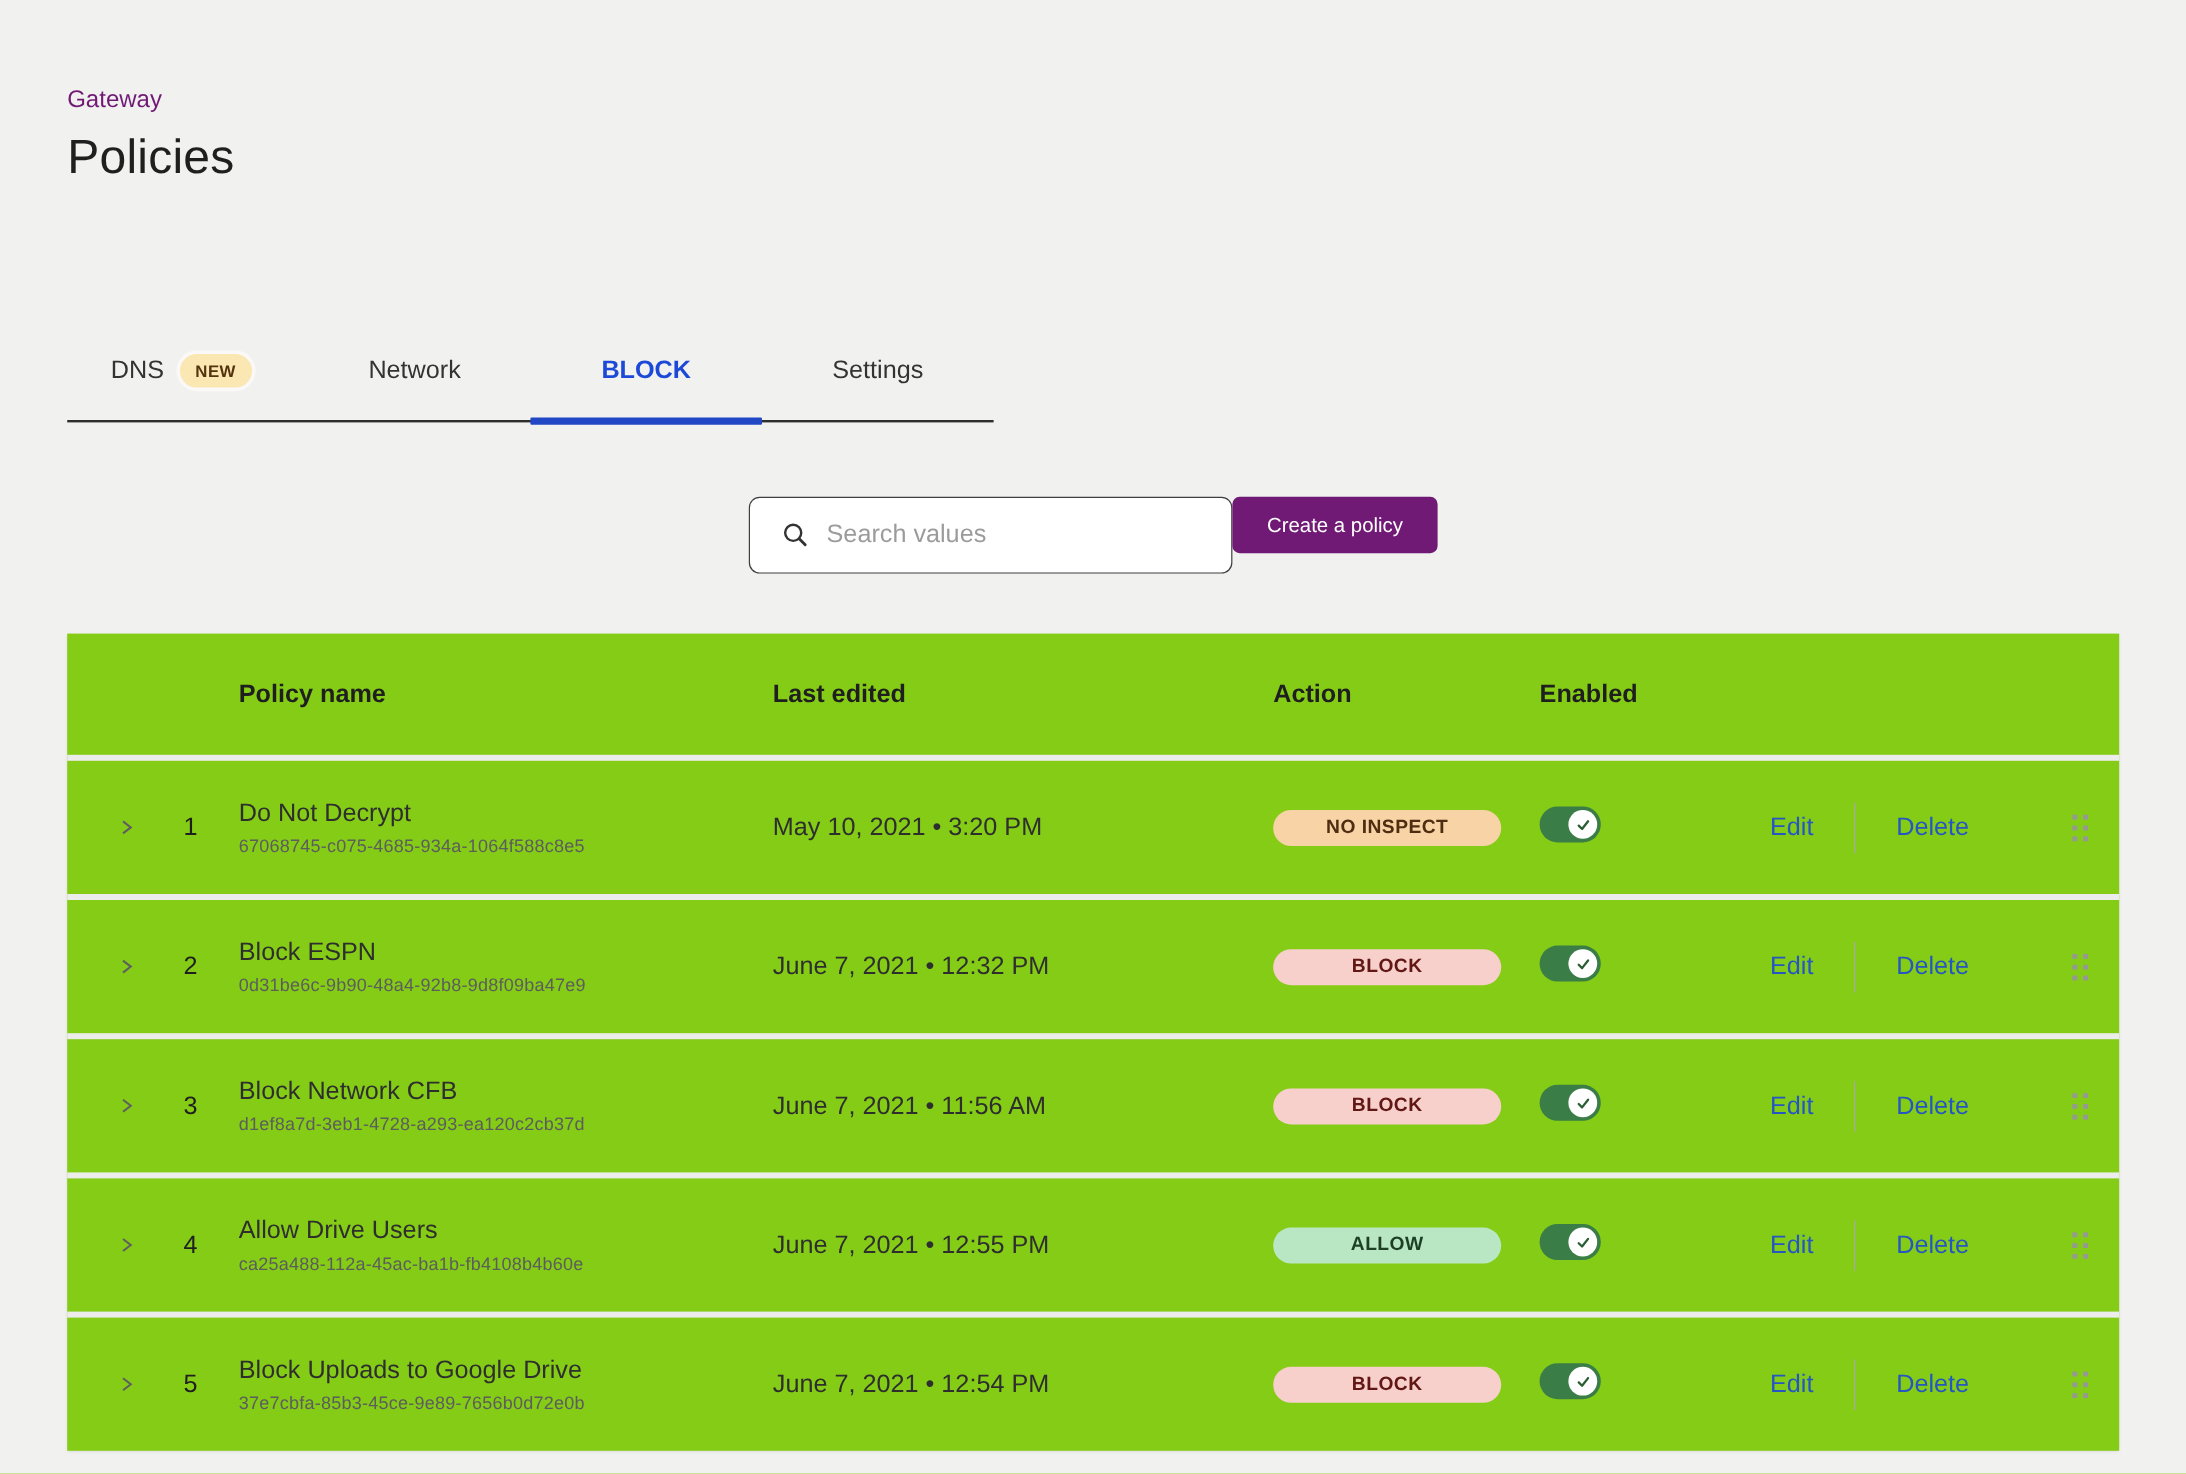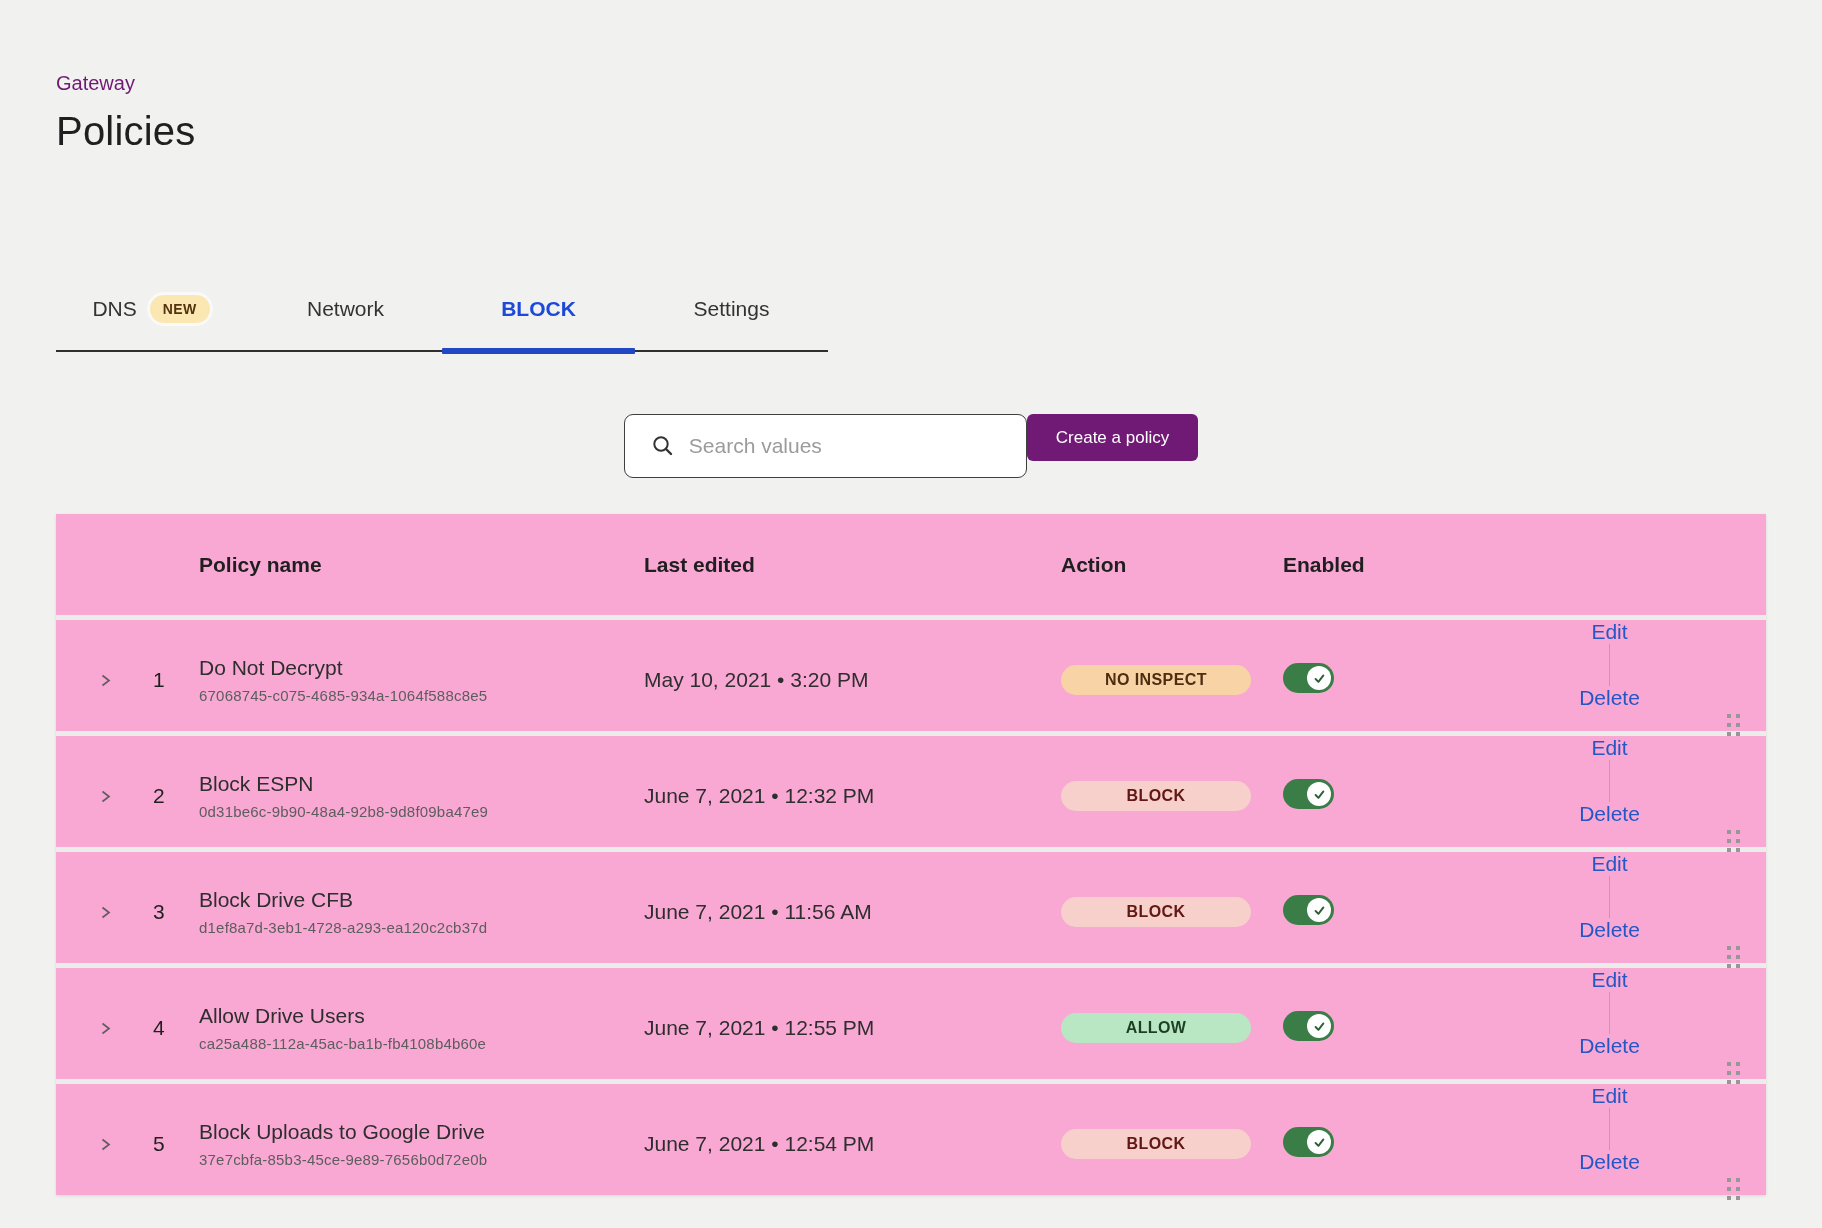--- a/index.html
+++ b/index.html
@@ -46,21 +46,21 @@
     font-family: "Liberation Sans", sans-serif; color: #333; background: transparent;
   }
   .search-box input::placeholder { color: #9b9b9b; }
   .create-btn {
     background: #701a75; color: #fff; border: none; border-radius: 6px;
     height: 47px; padding: 0 29px; font-size: 17px; font-weight: 500;
     font-family: "Liberation Sans", sans-serif; cursor: pointer;
   }
 
   
-  .table-card { margin-top: 36px; background: #f9a8d4; box-shadow: 0 1px 3px rgba(0,0,0,0.10); }
+  .table-card { margin-top: 50px; background: #84cc16; box-shadow: 0 1px 3px rgba(0,0,0,0.10); }
   .grid-row {
     display: grid;
     grid-template-columns: 75px 68px 445px 417px 222px 192px 1fr;
     align-items: center;
   }
   .thead { height: 101px; font-size: 21px; font-weight: bold; color: #1f1f1f; }
   .trow { height: 116px; border-top: 5px solid #ececeb; }
 
   .cell-chevron { display: flex; justify-content: flex-end; padding-right: 14px; }
   .chevron-btn { background: none; border: none; cursor: pointer; display: flex; padding: 4px; }
@@ -80,21 +80,21 @@
 
   .toggle {
     width: 51px; height: 30px; border-radius: 15px; background: #3a7d46;
     position: relative; border: none; cursor: pointer; display: inline-block;
   }
   .toggle .knob {
     position: absolute; top: 3px; right: 3px; width: 24px; height: 24px;
     border-radius: 50%; background: #fff; display: flex; align-items: center; justify-content: center;
   }
 
-  .cell-actions { display: flex; align-items: center; height: 100%; padding-right: 22px; flex-direction: column; }
+  .cell-actions { display: flex; align-items: center; height: 100%; padding-right: 22px; }
   .link-btn {
     background: none; border: none; color: #2456c4; font-size: 21px;
     font-family: "Liberation Sans", sans-serif; cursor: pointer; padding: 0;
   }
   .action-divider { width: 1px; height: 42px; background: #a8a8a8; margin: 0 34px; }
   .drag-handle {
     margin-left: auto; display: grid; grid-template-columns: 4px 4px;
     grid-auto-rows: 4px; gap: 5px; cursor: grab; background: none; border: none; padding: 4px;
   }
   .drag-handle i { background: #979797; display: block; }
@@ -230,21 +230,21 @@
   <div class="grid-row trow">
     <div class="cell-chevron">
       <button class="chevron-btn">
         <svg width="15" height="15" viewBox="0 0 15 15">
           <path d="M4.5 2.5 L11 7.5 L4.5 12.5" fill="none" stroke="#5f5f5f" stroke-width="1.7"></path>
         </svg>
       </button>
     </div>
     <div class="cell-num">3</div>
     <div>
-      <div class="policy-name">Block Drive CFB</div>
+      <div class="policy-name">Block Network CFB</div>
       <div class="policy-uuid">d1ef8a7d-3eb1-4728-a293-ea120c2cb37d</div>
     </div>
     <div class="cell-date">June 7, 2021 • 11:56 AM</div>
     <div>
       <span class="badge badge-block">BLOCK</span>
     </div>
     <div>
       <button class="toggle">
         <span class="knob">
           <svg width="13" height="13" viewBox="0 0 13 13">

